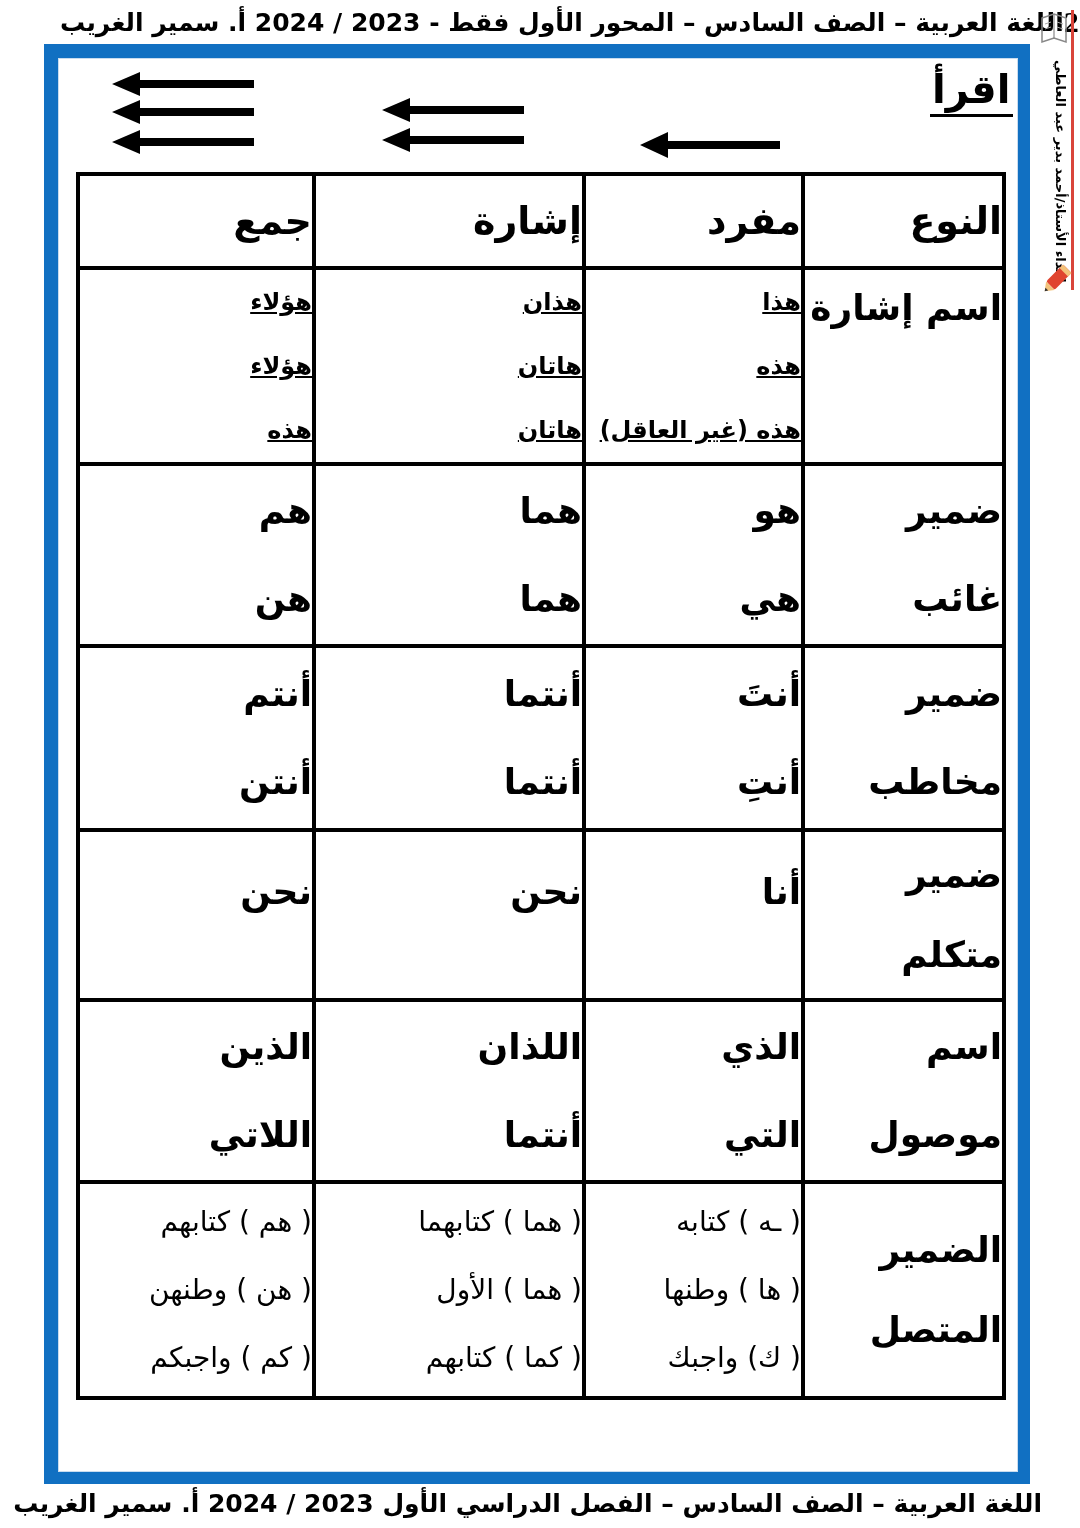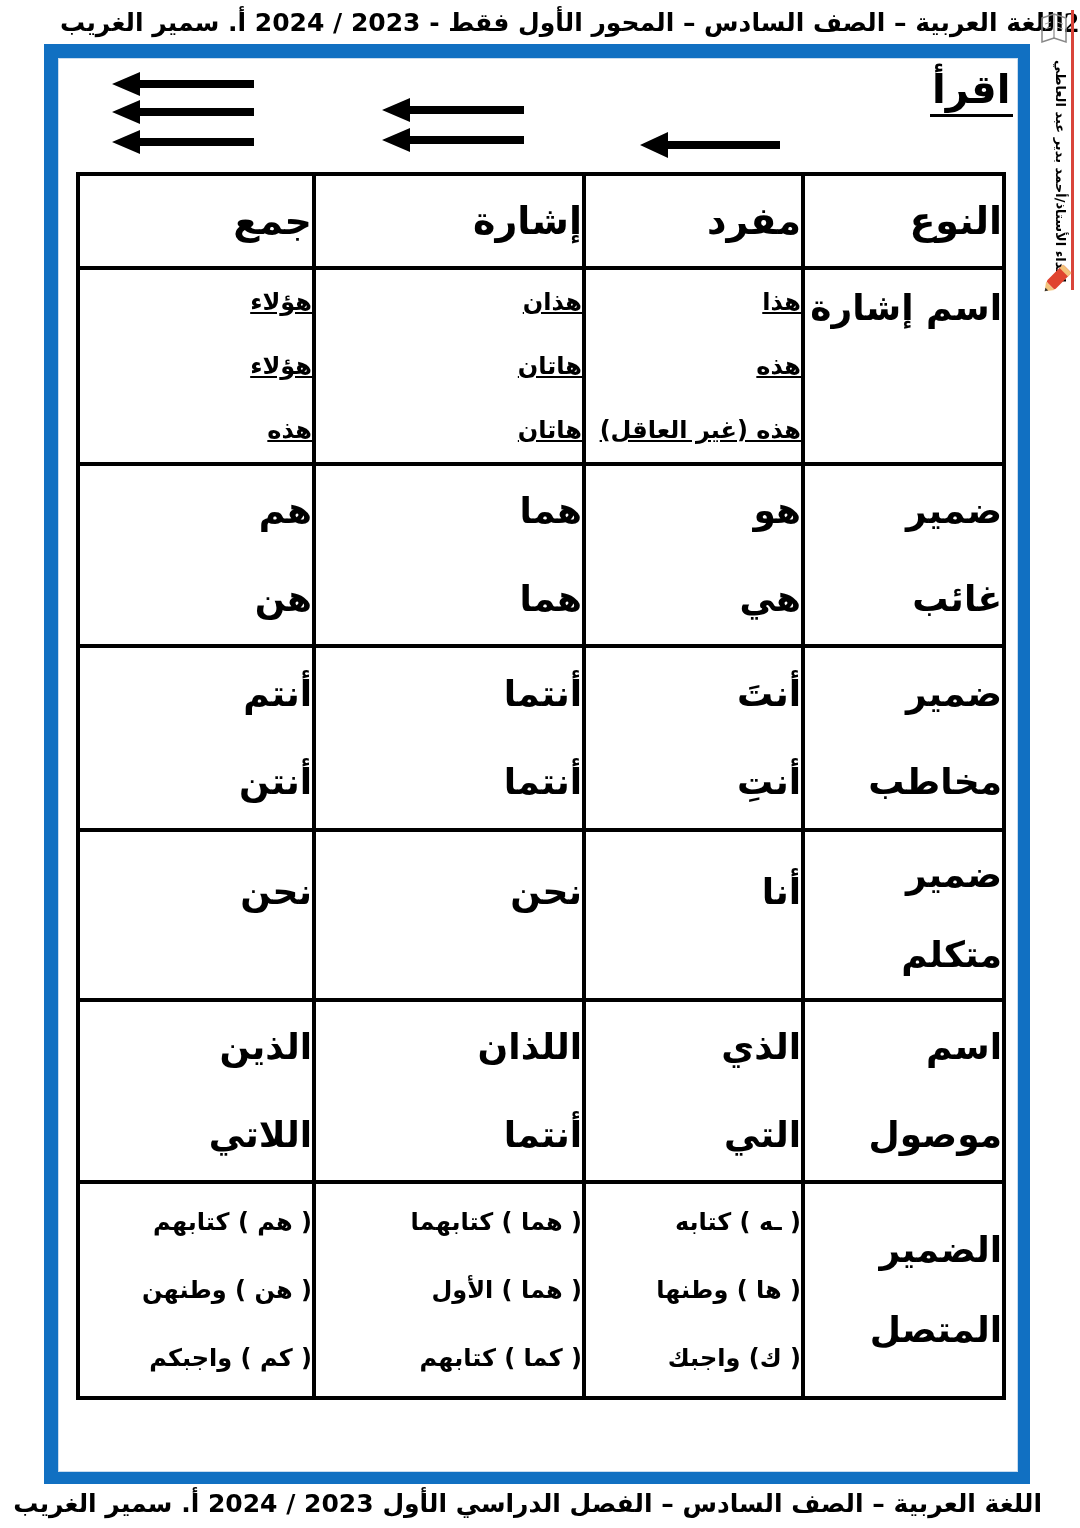--- a/index.html
+++ b/index.html
@@ -54,21 +54,21 @@
     position: absolute; left: 76px; top: 172px; width: 926px; height: 1224px;
     border-collapse: collapse; direction: rtl; table-layout: fixed;
   }
   table.grammar td {
     border: 4px solid #000; text-align: right; vertical-align: middle; padding: 0;
   }
   .hdr-cell { font-size: 38px; font-weight: bold; }
   .type-cell { font-size: 36px; font-weight: bold; line-height: 1.2; }
   .big-cell { font-size: 36px; font-weight: bold; line-height: 88px; }
   .small-cell { font-size: 24px; font-weight: bold; line-height: 64px; text-decoration: underline; }
-  .attached-cell { font-size: 24px; font-weight: bold; line-height: 68px; white-space: nowrap; }
+  .attached-cell { font-size: 28px; font-weight: normal; line-height: 68px; white-space: nowrap; }
   .cell-line { display: block; }
   .top-align { vertical-align: top !important; padding-top: 16px !important; }
   .type-split .cell-line { line-height: 88px; }
 </style>
 </head>
 <body>
 
 <div class="header-line">
   <span class="hdr-text">اللغة العربية – الصف السادس – المحور الأول فقط -  2023 / 2024  أ. سمير الغريب</span>
   <span class="page-num">2</span>

